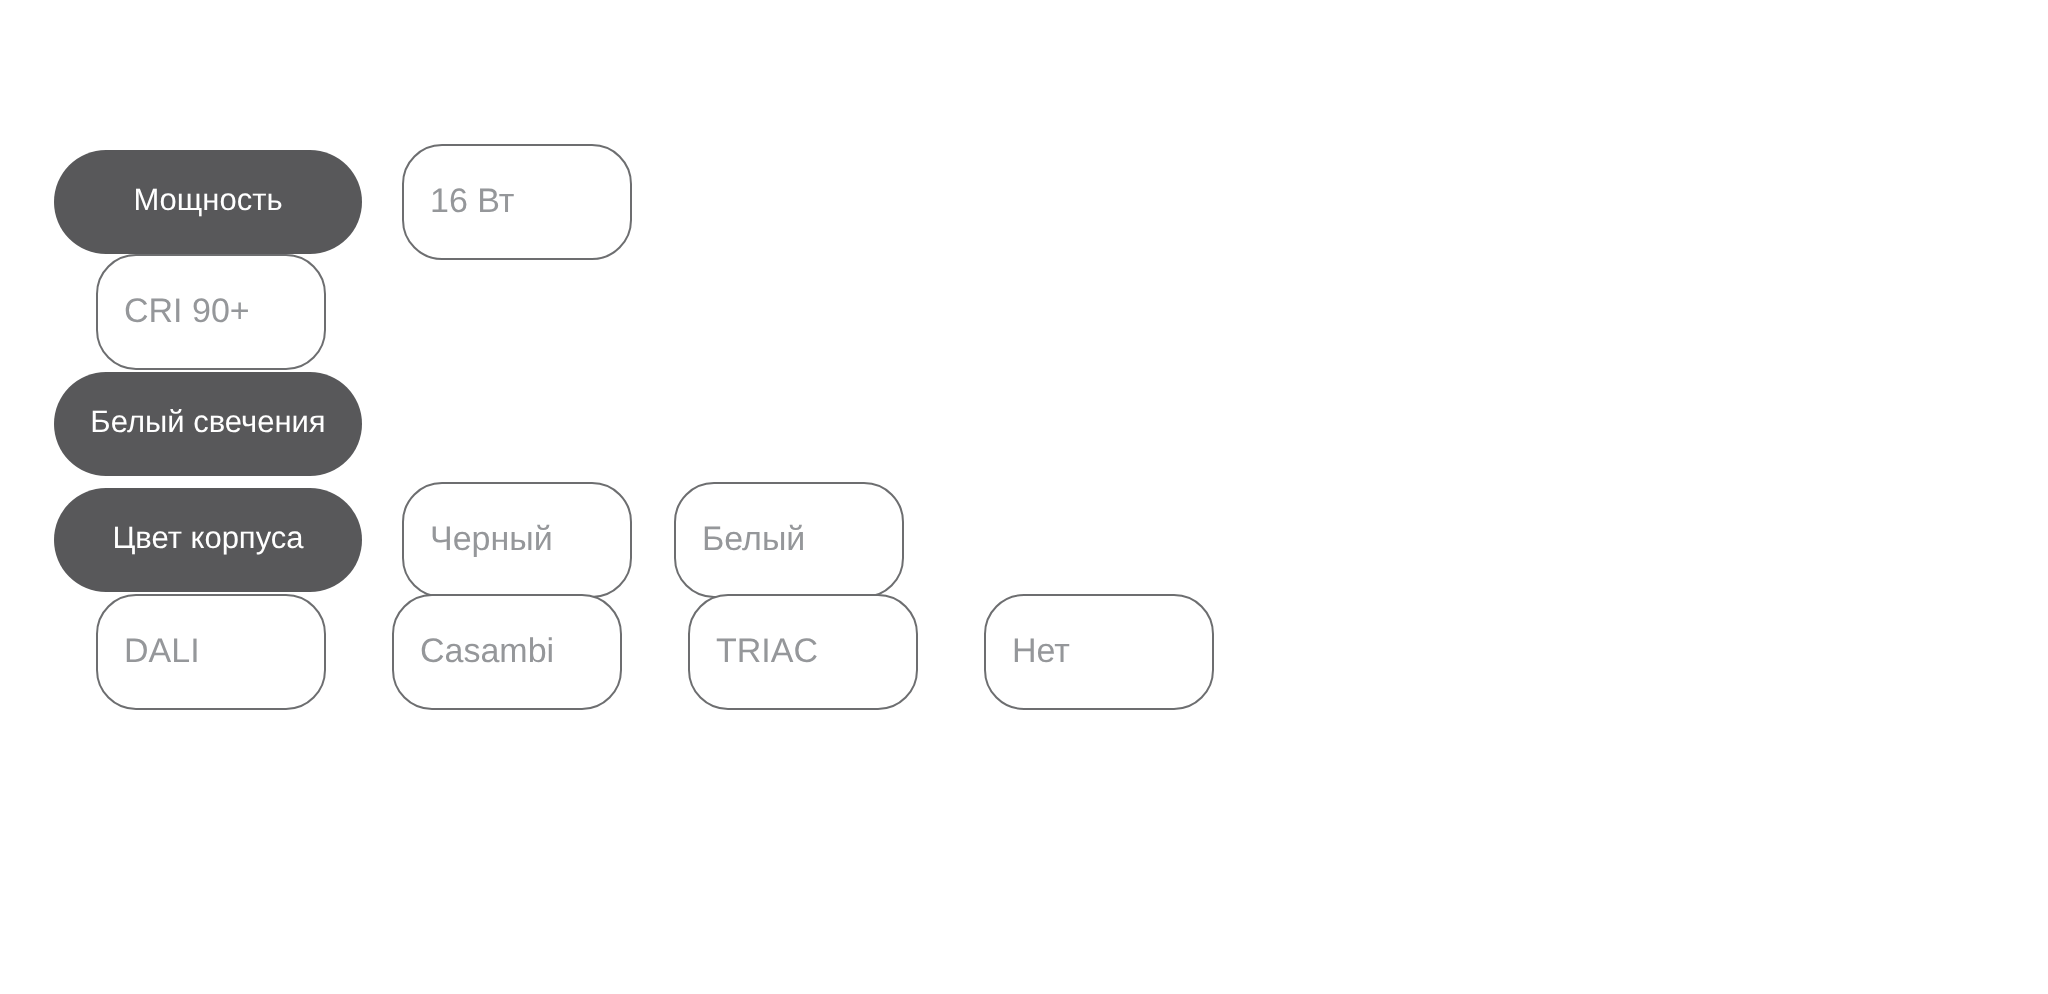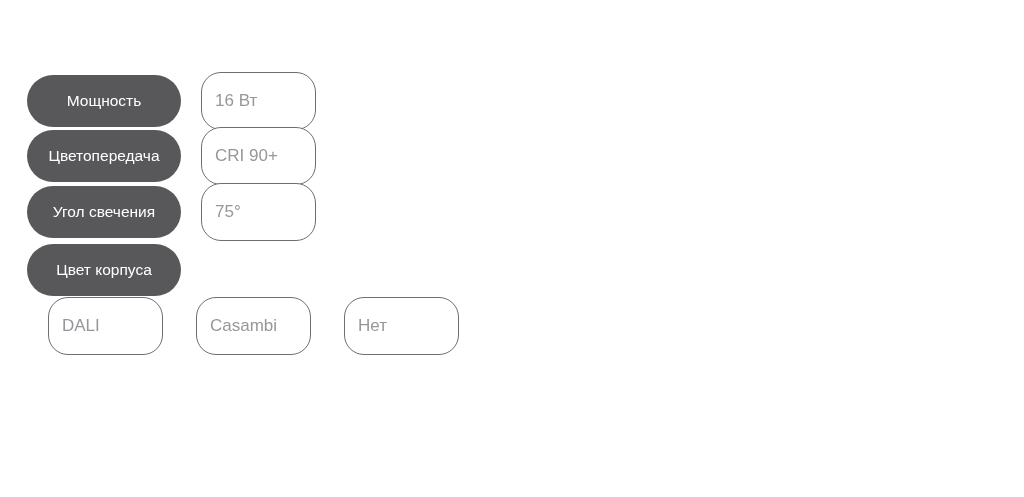--- a/index.html
+++ b/index.html
@@ -74,28 +74,29 @@
 </style>
 </head>
 <body>
 
 <div id="spec">
     <div class="row">
     <div class="label-pill">Мощность</div>
   <div class="value-pill">16 Вт</div>
     </div>
     <div class="row">
-    <div class="label-pill">Цветопередача</div>
   <div class="value-pill">CRI 90+</div>
     </div>
     <div class="row">
-    <div class="label-pill">Угол свечения</div>
-  <div class="value-pill">75°</div>
+    <div class="label-pill">Белый свечения</div>
     </div>
     <div class="row">
     <div class="label-pill">Цвет корпуса</div>
+  <div class="value-pill">Черный</div>
+      <div class="value-pill">Белый</div>
     </div>
     <div class="row">
   <div class="value-pill">DALI</div>
       <div class="value-pill">Casambi</div>
+      <div class="value-pill">TRIAC</div>
       <div class="value-pill">Нет</div>
     </div>
   </div>
 
 </body></html>

